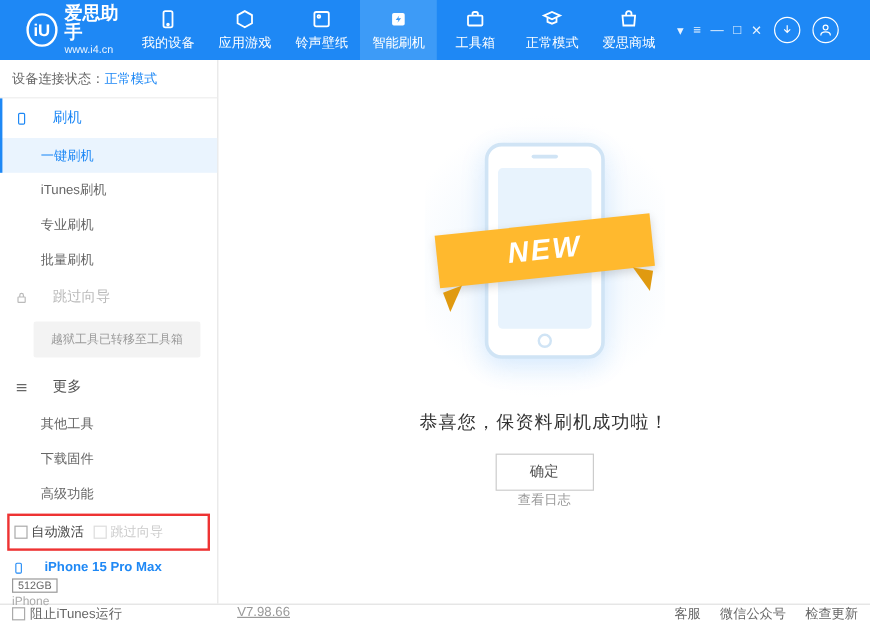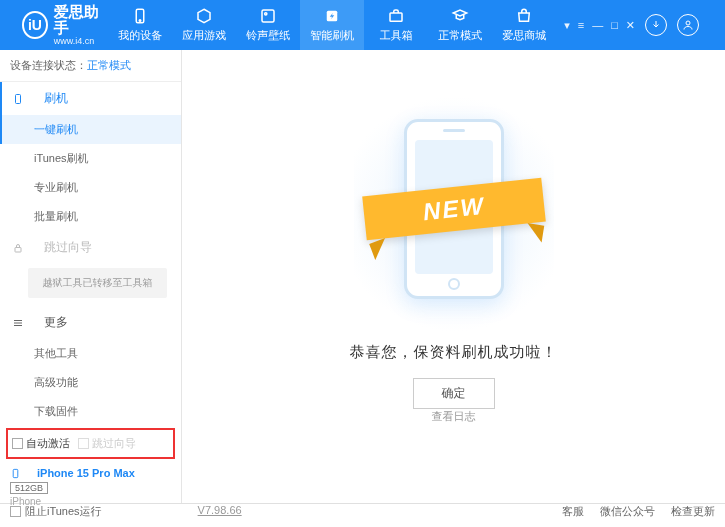--- a/index.html
+++ b/index.html
@@ -163,22 +163,22 @@
       <span>跳过向导</span>
     </div>
     <div class="side-note">越狱工具已转移至工具箱</div>
     <div class="side-sec">
       <svg width="12" height="12" viewBox="0 0 24 24" fill="none" stroke="#666" stroke-width="2">
           <path d="M4 7h16M4 12h16M4 17h16"></path>
         </svg>
       <span>更多</span>
     </div>
     <div class="side-sub">其他工具</div>
+    <div class="side-sub">下载固件</div>
     <div class="side-sub">高级功能</div>
-    <div class="side-sub">下载固件</div>
     <div style="flex:1"></div>
     <div class="checkbox-row">
       <label class="cb-item">
           <span class="cb"></span>
           <span>自动激活</span>
         </label>
       <label class="cb-item dim">
           <span class="cb" style="border-color:#ddd"></span>
           <span>跳过向导</span>
         </label>

